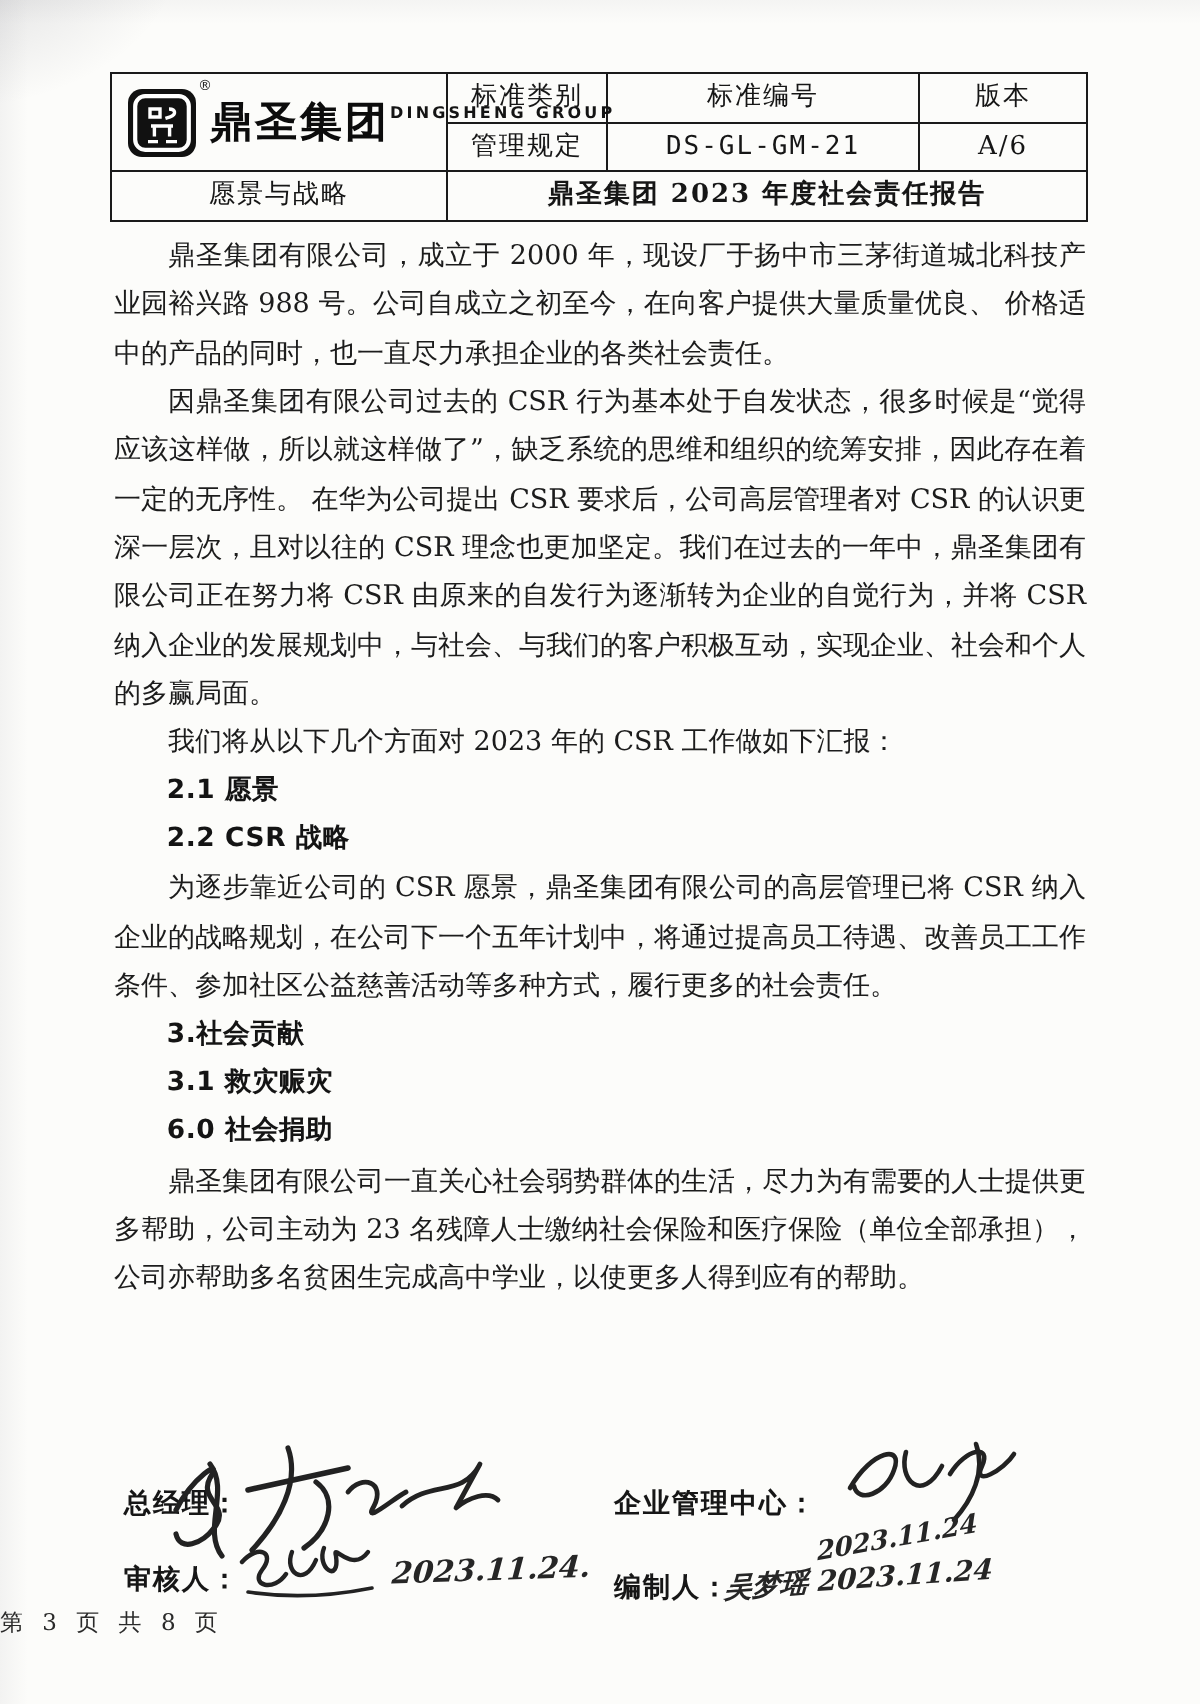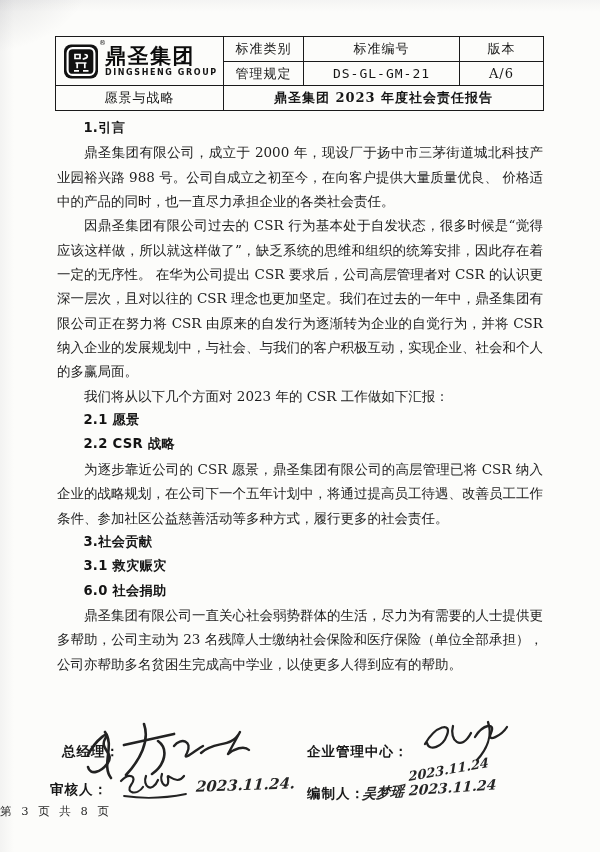--- a/index.html
+++ b/index.html
@@ -30,21 +30,21 @@
     letter-spacing:1px;
   }
   td.logo-cell { width:168px; padding:2px 4px; }
   col.c2 { width:80px; } col.c3 { width:156px; } col.c4 { width:84px; }
   .std-number-val { font-family:"DejaVu Sans Mono","Liberation Mono",monospace; letter-spacing:.5px; font-size:12.5px; }
   .std-name-val { font-weight:bold; letter-spacing:.5px; font-size:13.5px; }
 
   .logo-wrap { display:flex; align-items:center; justify-content:flex-start; gap:5px; padding-left:3px; }
   .logo-mark { position:relative; width:37px; height:37px; flex:0 0 auto; }
   .logo-reg { position:absolute; top:-3px; right:-7px; font-size:7px; font-family:"DejaVu Sans",sans-serif; color:#222; }
-  .logo-text { display:flex; flex-direction:column; align-items:flex-start; line-height:1; }
+  .logo-text { display:flex; flex-direction:row; align-items:flex-start; line-height:1; }
   .logo-cn {
     font-family:"DejaVu Sans","Liberation Sans",sans-serif;
     font-weight:900; font-size:21px; letter-spacing:1.5px; color:#0c0c0c;
     white-space:nowrap;
   }
   .logo-en {
     font-family:"DejaVu Sans","Liberation Sans",sans-serif;
     font-weight:bold; font-size:8px; letter-spacing:1.6px; color:#141414;
     margin-top:2px; white-space:nowrap;
   }
@@ -125,21 +125,20 @@
       <td>A/6</td>
     </tr>
     <tr>
       <td>愿景与战略</td>
       <td colspan="3" class="std-name-val">鼎圣集团 2023 年度社会责任报告</td>
     </tr>
   </tbody>
     </table>
 
   <div class="doc-body">
-    <div class="h">1.引言</div>
     <div class="p">鼎圣集团有限公司，成立于 2000 年，现设厂于扬中市三茅街道城北科技产业园裕兴路 988 号。公司自成立之初至今，在向客户提供大量质量优良、 价格适中的产品的同时，也一直尽力承担企业的各类社会责任。</div>
     <div class="p">因鼎圣集团有限公司过去的 CSR 行为基本处于自发状态，很多时候是“觉得应该这样做，所以就这样做了”，缺乏系统的思维和组织的统筹安排，因此存在着一定的无序性。 在华为公司提出 CSR 要求后，公司高层管理者对 CSR 的认识更深一层次，且对以往的 CSR 理念也更加坚定。我们在过去的一年中，鼎圣集团有限公司正在努力将 CSR 由原来的自发行为逐渐转为企业的自觉行为，并将 CSR 纳入企业的发展规划中，与社会、与我们的客户积极互动，实现企业、社会和个人的多赢局面。</div>
     <div class="p">我们将从以下几个方面对 2023 年的 CSR 工作做如下汇报：</div>
     <div class="h">2.1 愿景</div>
     <div class="h">2.2 CSR 战略</div>
     <div class="p">为逐步靠近公司的 CSR 愿景，鼎圣集团有限公司的高层管理已将 CSR 纳入企业的战略规划，在公司下一个五年计划中，将通过提高员工待遇、改善员工工作条件、参加社区公益慈善活动等多种方式，履行更多的社会责任。</div>
     <div class="h">3.社会贡献</div>
     <div class="h">3.1 救灾赈灾</div>
     <div class="h">6.0 社会捐助</div>
     <div class="p">鼎圣集团有限公司一直关心社会弱势群体的生活，尽力为有需要的人士提供更多帮助，公司主动为 23 名残障人士缴纳社会保险和医疗保险（单位全部承担），公司亦帮助多名贫困生完成高中学业，以使更多人得到应有的帮助。</div>
@@ -149,21 +148,21 @@
   <svg class="sig-svg" style="left:80px; top:719px;" width="172" height="62" viewBox="0 0 172 62">
     <path d="M8 36 C16 20 32 9 25 20 C19 31 36 34 27 45 C21 53 10 57 8 48" stroke-width="2.6"></path>
     <path d="M25 13 C35 26 21 46 31 59" stroke-width="2.6"></path>
     <path d="M44 26 L94 15" stroke-width="2.8"></path>
     <path d="M64 5 C70 22 60 41 46 56" stroke-width="2.6"></path>
     <path d="M78 22 C89 30 85 46 72 55" stroke-width="2.6"></path>
     <path d="M94 27 C101 18 113 22 107 34 C101 44 117 30 123 27" stroke-width="2.4"></path>
     <path d="M121 34 C135 21 151 30 160 13 L148 35 C154 30 164 26 169 31" stroke-width="2.4"></path>
   </svg>
 
-  <div class="sig-label" style="left:50px; top:781px;">审核人：</div>
+  <div class="sig-label" style="left:62px; top:781px;">审核人：</div>
   <svg class="sig-svg" style="left:116px; top:768px;" width="76" height="34" viewBox="0 0 76 34">
     <path d="M5 13 C13 4 22 8 15 17 C9 25 21 28 27 19" stroke-width="2.2"></path>
     <path d="M30 8 C26 18 36 26 42 12" stroke-width="2.2"></path>
     <path d="M46 6 C42 16 54 24 52 10 C50 3 60 19 68 8" stroke-width="2.2"></path>
     <path d="M8 28 C28 31 50 30 70 26" stroke-width="1.8"></path>
   </svg>
   <div class="handwriting" style="left:196px; top:776px; font-size:15px; transform:rotate(-2deg) skewX(-6deg);">2023.11.24.</div>
 
   <div class="sig-label" style="left:307px; top:743px;">企业管理中心：</div>
   <svg class="sig-svg" style="left:416px; top:716px;" width="96" height="50" viewBox="0 0 96 50">

